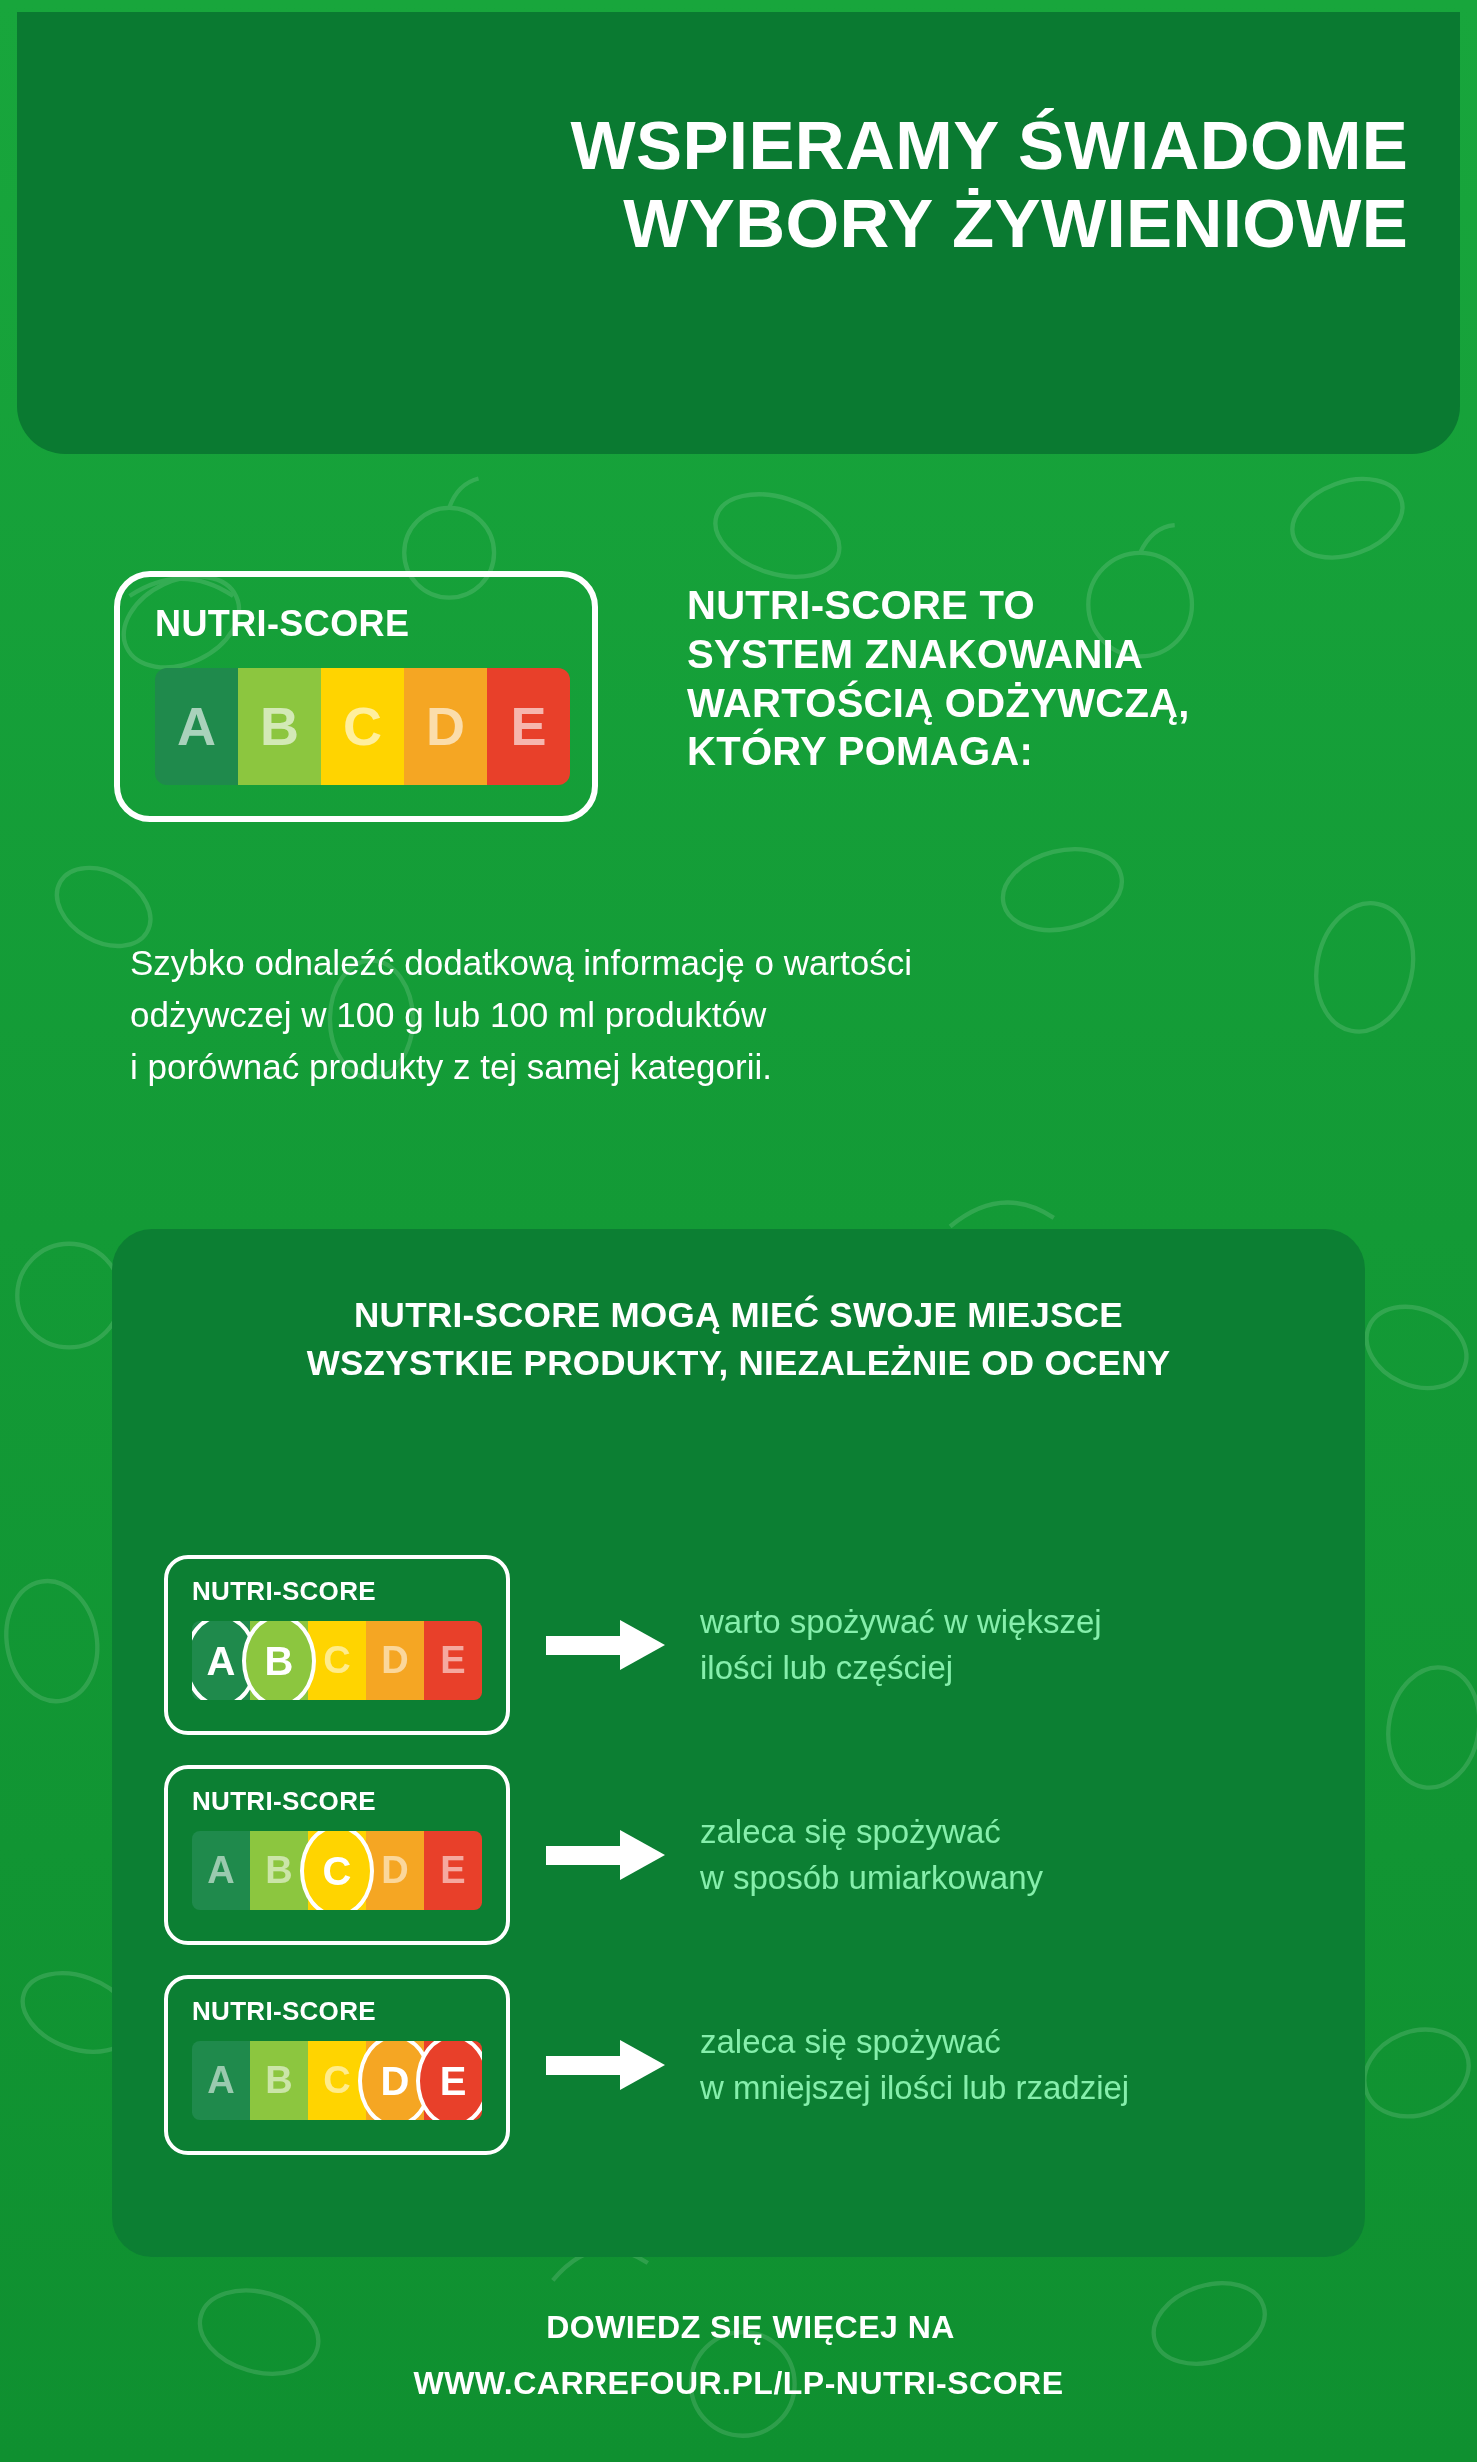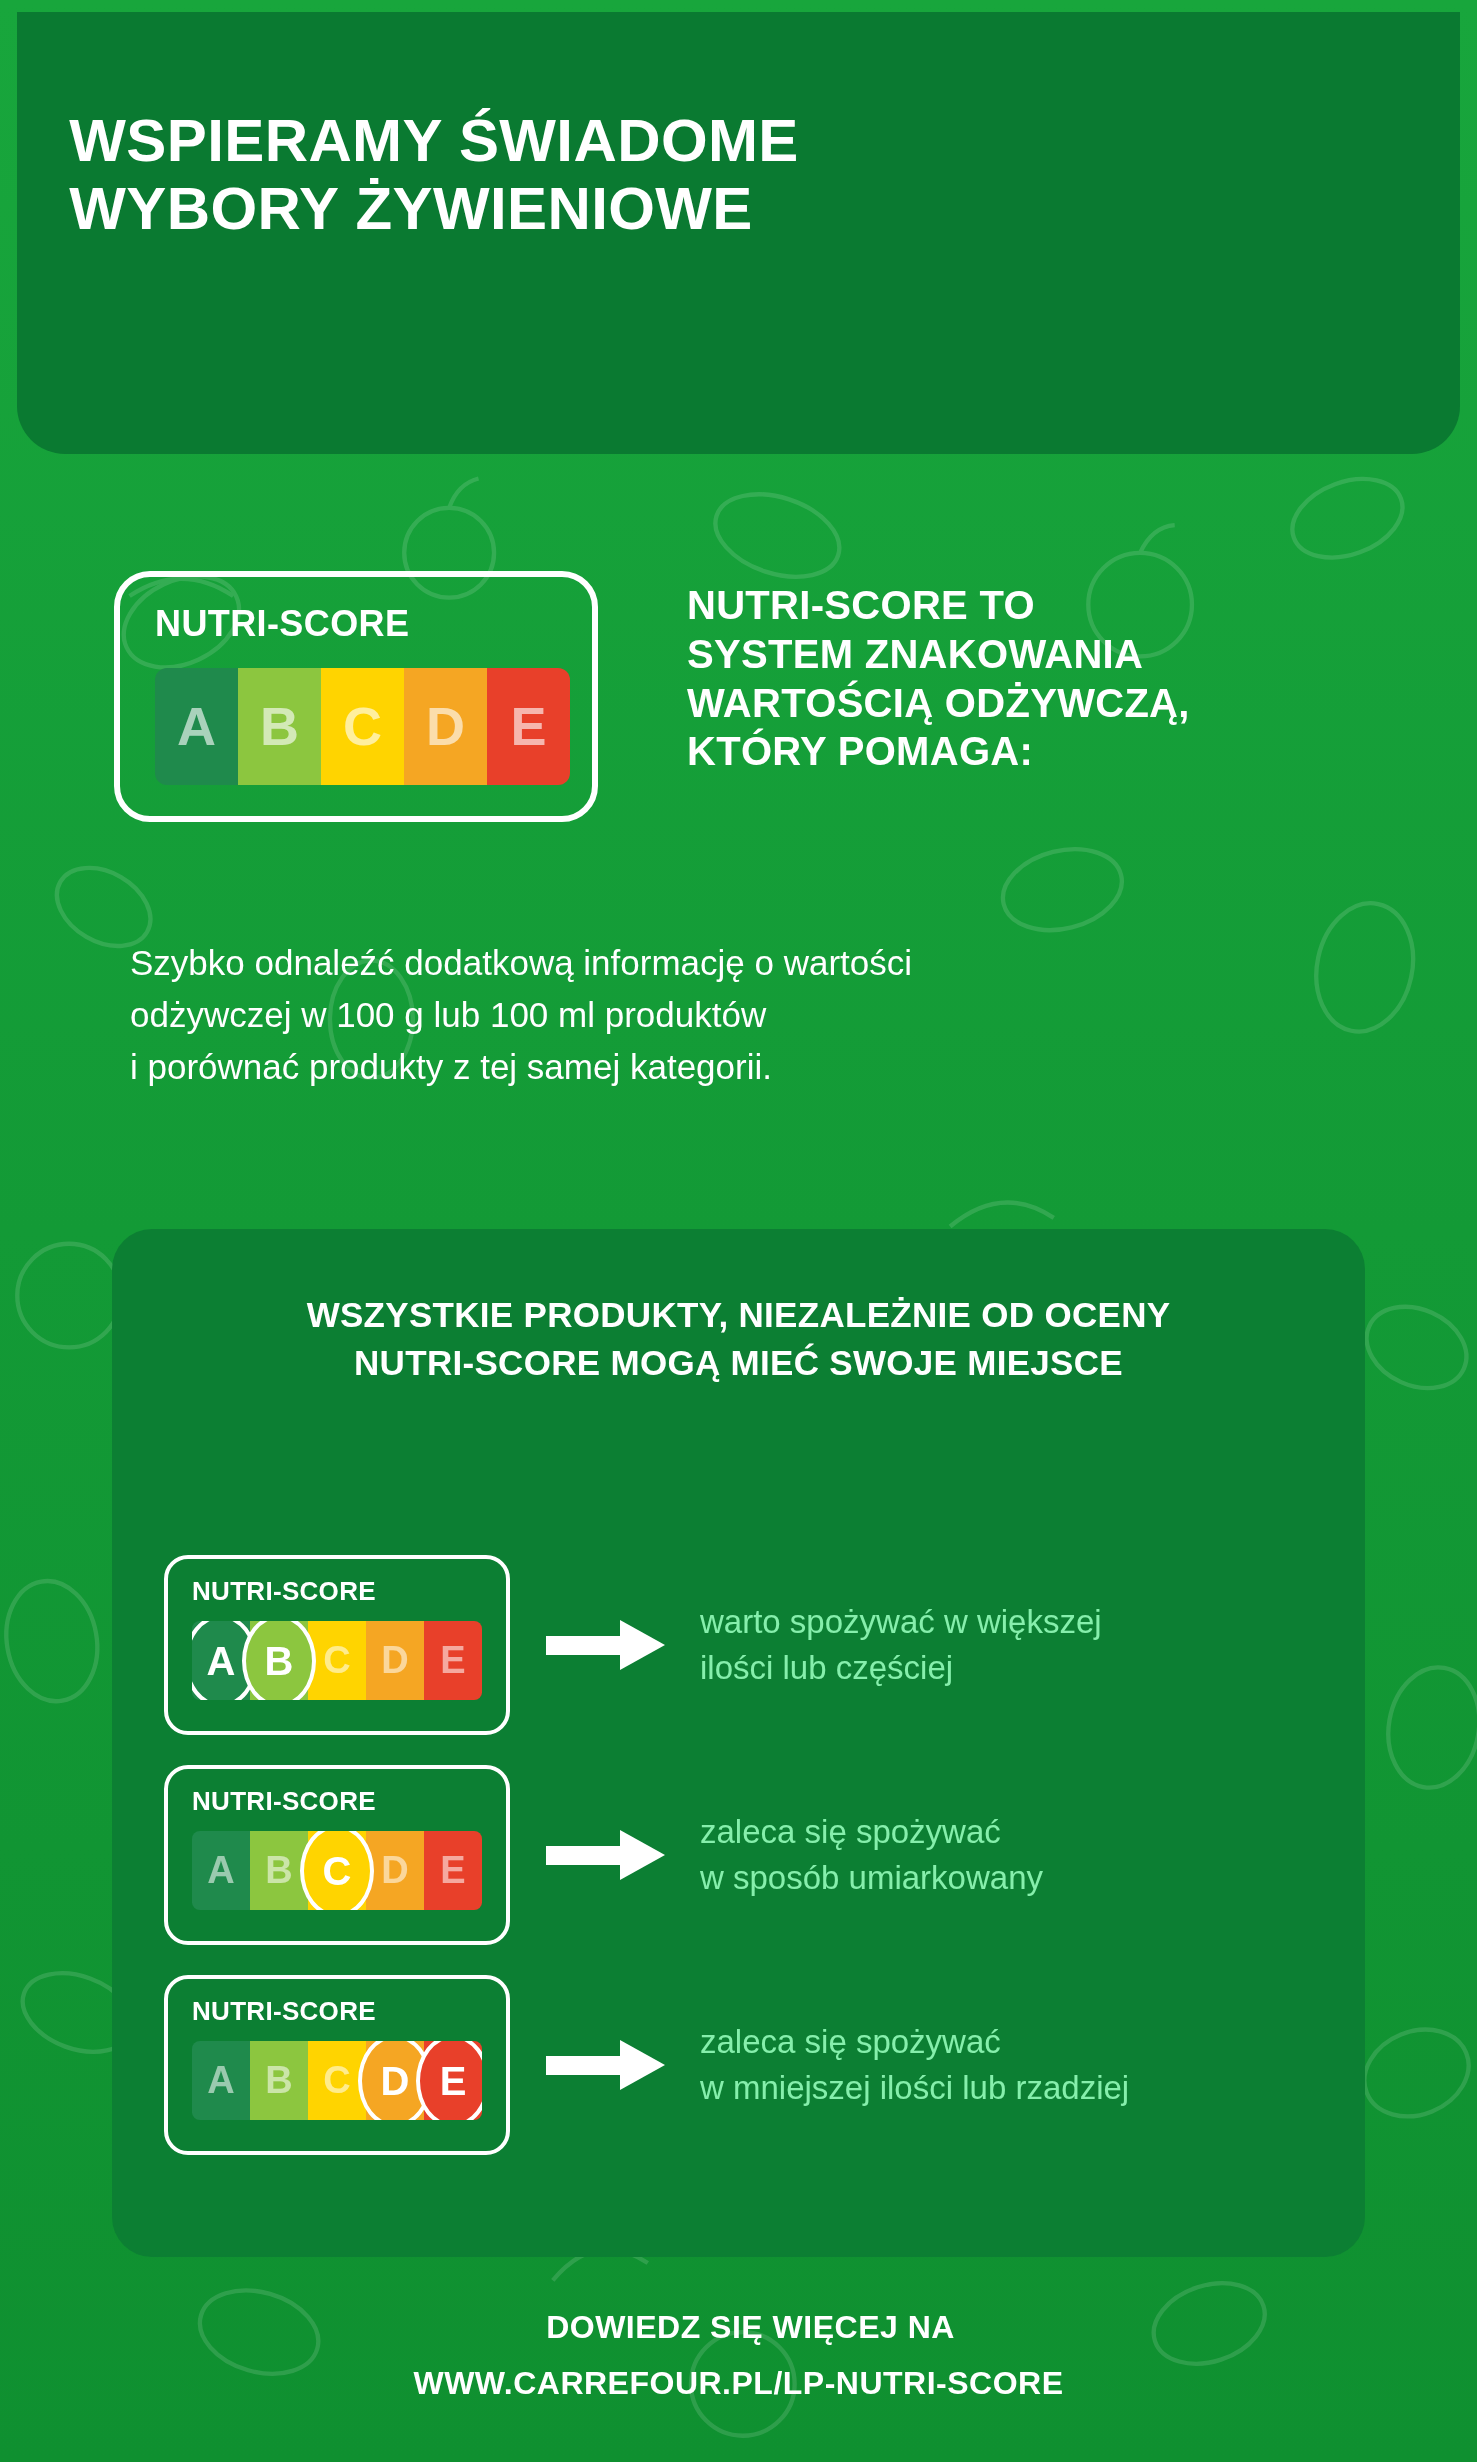--- a/index.html
+++ b/index.html
@@ -34,23 +34,23 @@
     top: 12px;
     width: 1443px;
     height: 442px;
     background: #0a7a31;
     border-radius: 0 0 48px 48px;
   }
   .header-title {
     position: absolute;
     left: 0; right: 0;
     top: 95px;
-    text-align: left;
-    color: #ffffff;
-    font-size: 60px;
+    text-align: right;
+    color: #ffffff;
+    font-size: 69px;
     font-weight: 800;
     line-height: 1.13;
     letter-spacing: 0.4px;
     padding: 0 52px;
   }
   .header-title .l2 { display: block; }
 
   .corner-mark {
     position: absolute;
     left: 33px;
@@ -343,22 +343,22 @@
   </div>
 
   <div class="lead">
     <div>Szybko odnaleźć dodatkową informację o wartości</div>
     <div>odżywczej w 100 g lub 100 ml produktów</div>
     <div>i porównać produkty z tej samej kategorii.</div>
   </div>
 
   <div class="card">
     <div class="card-title">
+      <div>NUTRI-SCORE MOGĄ MIEĆ SWOJE MIEJSCE</div>
       <div>WSZYSTKIE PRODUKTY, NIEZALEŻNIE OD OCENY</div>
-      <div>NUTRI-SCORE MOGĄ MIEĆ SWOJE MIEJSCE</div>
     </div>
 
     <div class="row row-1">
       <div class="ns-badge-sm">
         <div class="ns-label">NUTRI-SCORE</div>
         <div class="ns-scale-sm">
           <div class="cell hl" style="background:#1f8a4c">
             <span class="bubble" style="background:#1f8a4c">A</span>
           </div>
           <div class="cell hl" style="background:#8cc63f">

